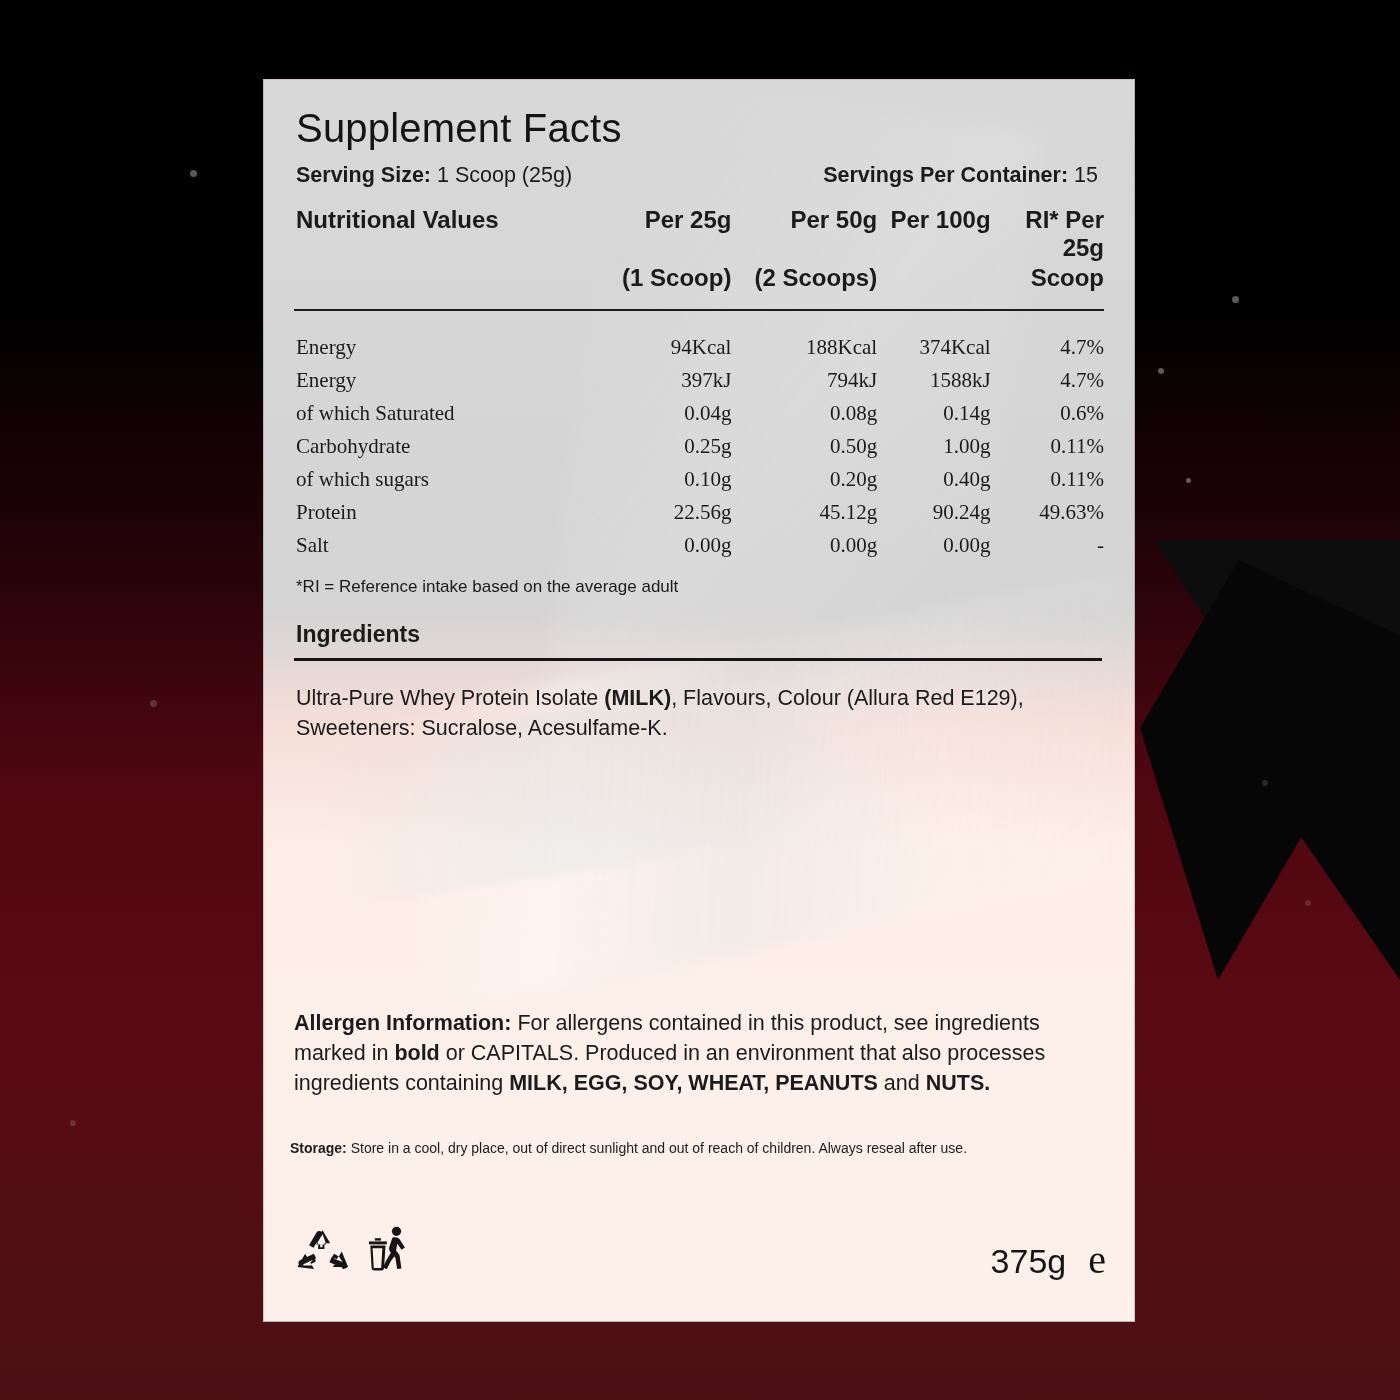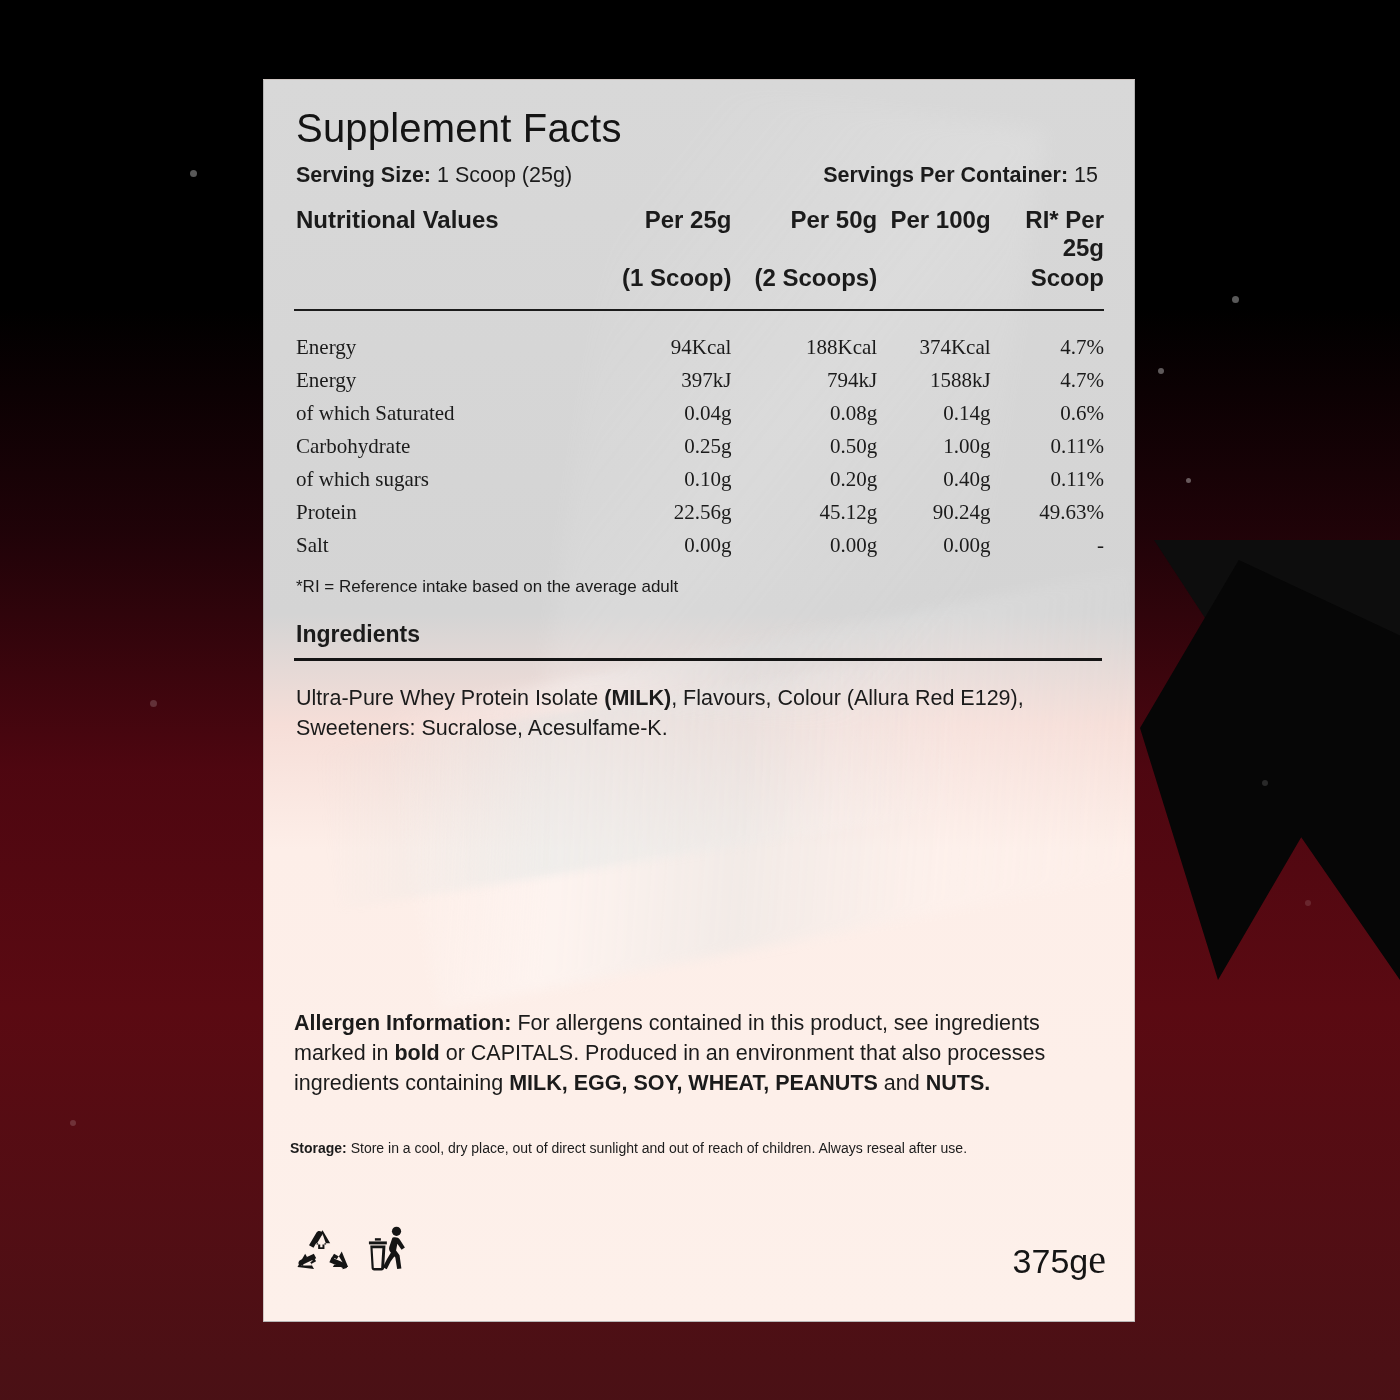--- a/index.html
+++ b/index.html
@@ -221,21 +221,21 @@
   }
   .icons {
     display: flex;
     align-items: flex-end;
     gap: 16px;
   }
   .weight {
     font-size: 34px;
     display: flex;
     align-items: baseline;
-    gap: 0;
+    gap: 22px;
     color: #151515;
   }
   .weight .emark {
     font-size: 40px;
     font-family: "Liberation Serif", serif;
   }
 </style>
 </head>
 <body>
 

